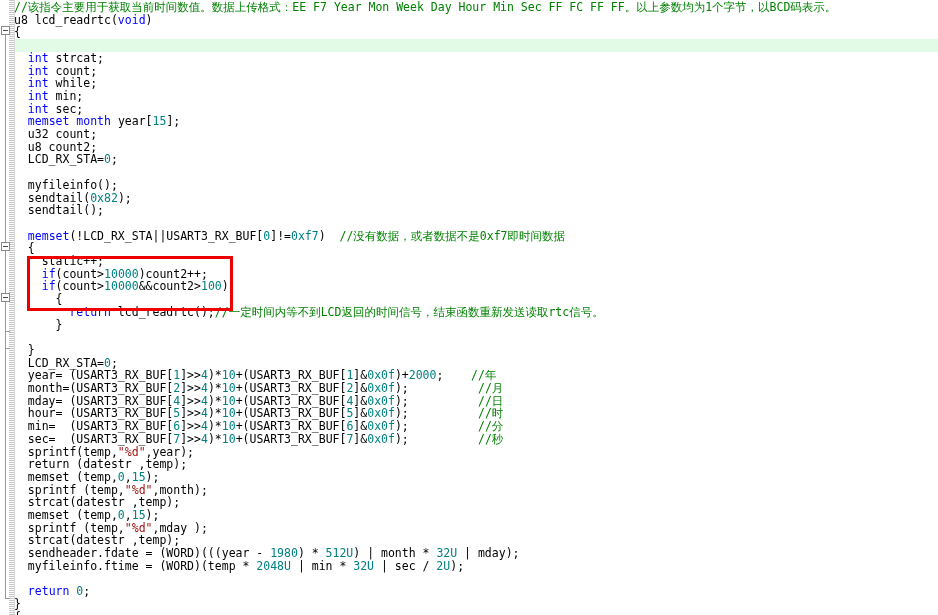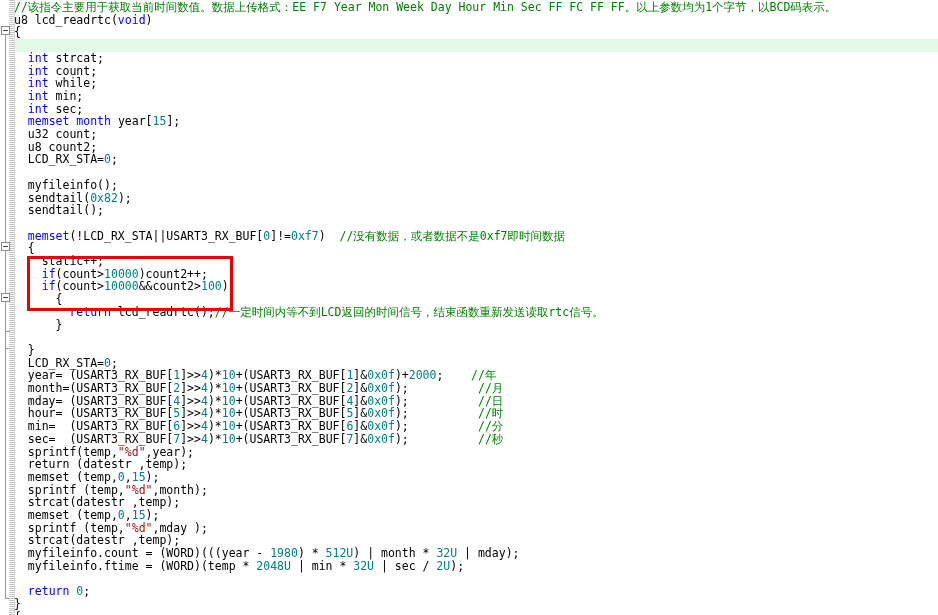--- a/index.html
+++ b/index.html
@@ -182,21 +182,21 @@
       <div class="code-line" style="top: 420.1px; padding-left: 14px;"><span class="txt plain">  min=  (USART3_RX_BUF[</span><span class="txt num">6</span><span class="txt plain">]&gt;&gt;</span><span class="txt num">4</span><span class="txt plain">)*</span><span class="txt num">10</span><span class="txt plain">+(USART3_RX_BUF[</span><span class="txt num">6</span><span class="txt plain">]&amp;</span><span class="txt num">0x0f</span><span class="txt plain">);          </span><span class="txt cmt">//分</span></div>
       <div class="code-line" style="top: 432.8px; padding-left: 14px;"><span class="txt plain">  sec=  (USART3_RX_BUF[</span><span class="txt num">7</span><span class="txt plain">]&gt;&gt;</span><span class="txt num">4</span><span class="txt plain">)*</span><span class="txt num">10</span><span class="txt plain">+(USART3_RX_BUF[</span><span class="txt num">7</span><span class="txt plain">]&amp;</span><span class="txt num">0x0f</span><span class="txt plain">);          </span><span class="txt cmt">//秒</span></div>
       <div class="code-line" style="top: 445.5px; padding-left: 14px;"><span class="txt plain">  sprintf(temp,</span><span class="txt str">"%d"</span><span class="txt plain">,year);</span></div>
       <div class="code-line" style="top: 458.2px; padding-left: 14px;"><span class="txt plain">  return (datestr ,temp);</span></div>
       <div class="code-line" style="top: 470.9px; padding-left: 14px;"><span class="txt plain">  memset (temp,</span><span class="txt num">0</span><span class="txt plain">,</span><span class="txt num">15</span><span class="txt plain">);</span></div>
       <div class="code-line" style="top: 483.6px; padding-left: 14px;"><span class="txt plain">  sprintf (temp,</span><span class="txt str">"%d"</span><span class="txt plain">,month);</span></div>
       <div class="code-line" style="top: 496.3px; padding-left: 14px;"><span class="txt plain">  strcat(datestr ,temp);</span></div>
       <div class="code-line" style="top: 509px; padding-left: 14px;"><span class="txt plain">  memset (temp,</span><span class="txt num">0</span><span class="txt plain">,</span><span class="txt num">15</span><span class="txt plain">);</span></div>
       <div class="code-line" style="top: 521.7px; padding-left: 14px;"><span class="txt plain">  sprintf (temp,</span><span class="txt str">"%d"</span><span class="txt plain">,mday );</span></div>
       <div class="code-line" style="top: 534.4px; padding-left: 14px;"><span class="txt plain">  strcat(datestr ,temp);</span></div>
-      <div class="code-line" style="top: 547.1px; padding-left: 14px;"><span class="txt plain">  myfileinfo.count = (WORD)(((year - </span><span class="txt num">1980</span><span class="txt plain">) * </span><span class="txt num">512U</span><span class="txt plain">) | month * </span><span class="txt num">32U</span><span class="txt plain"> | mday);</span></div>
+      <div class="code-line" style="top: 547.1px; padding-left: 14px;"><span class="txt plain">  sendheader.fdate = (WORD)(((year - </span><span class="txt num">1980</span><span class="txt plain">) * </span><span class="txt num">512U</span><span class="txt plain">) | month * </span><span class="txt num">32U</span><span class="txt plain"> | mday);</span></div>
       <div class="code-line" style="top: 559.8px; padding-left: 14px;"><span class="txt plain">  myfileinfo.ftime = (WORD)(temp * </span><span class="txt num">2048U</span><span class="txt plain"> | min * </span><span class="txt num">32U</span><span class="txt plain"> | sec / </span><span class="txt num">2U</span><span class="txt plain">);</span></div>
       <div class="code-line" style="top: 572.5px; padding-left: 14px;">&nbsp;</div>
       <div class="code-line" style="top: 585.2px; padding-left: 14px;"><span class="txt plain">  </span><span class="txt kw">return</span><span class="txt plain"> </span><span class="txt num">0</span><span class="txt plain">;</span></div>
       <div class="code-line" style="top: 597.9px; padding-left: 14px;"><span class="txt plain">}</span></div>
       <div class="code-line" style="top: 610.6px; padding-left: 14px;"><span class="txt plain">{</span></div>
     </div>
 
   <div id="red-annotation" style="left: 27px; top: 256px; width: 206px; height: 55px; border-color: rgb(238, 0, 0);"></div>
 
 </div>

